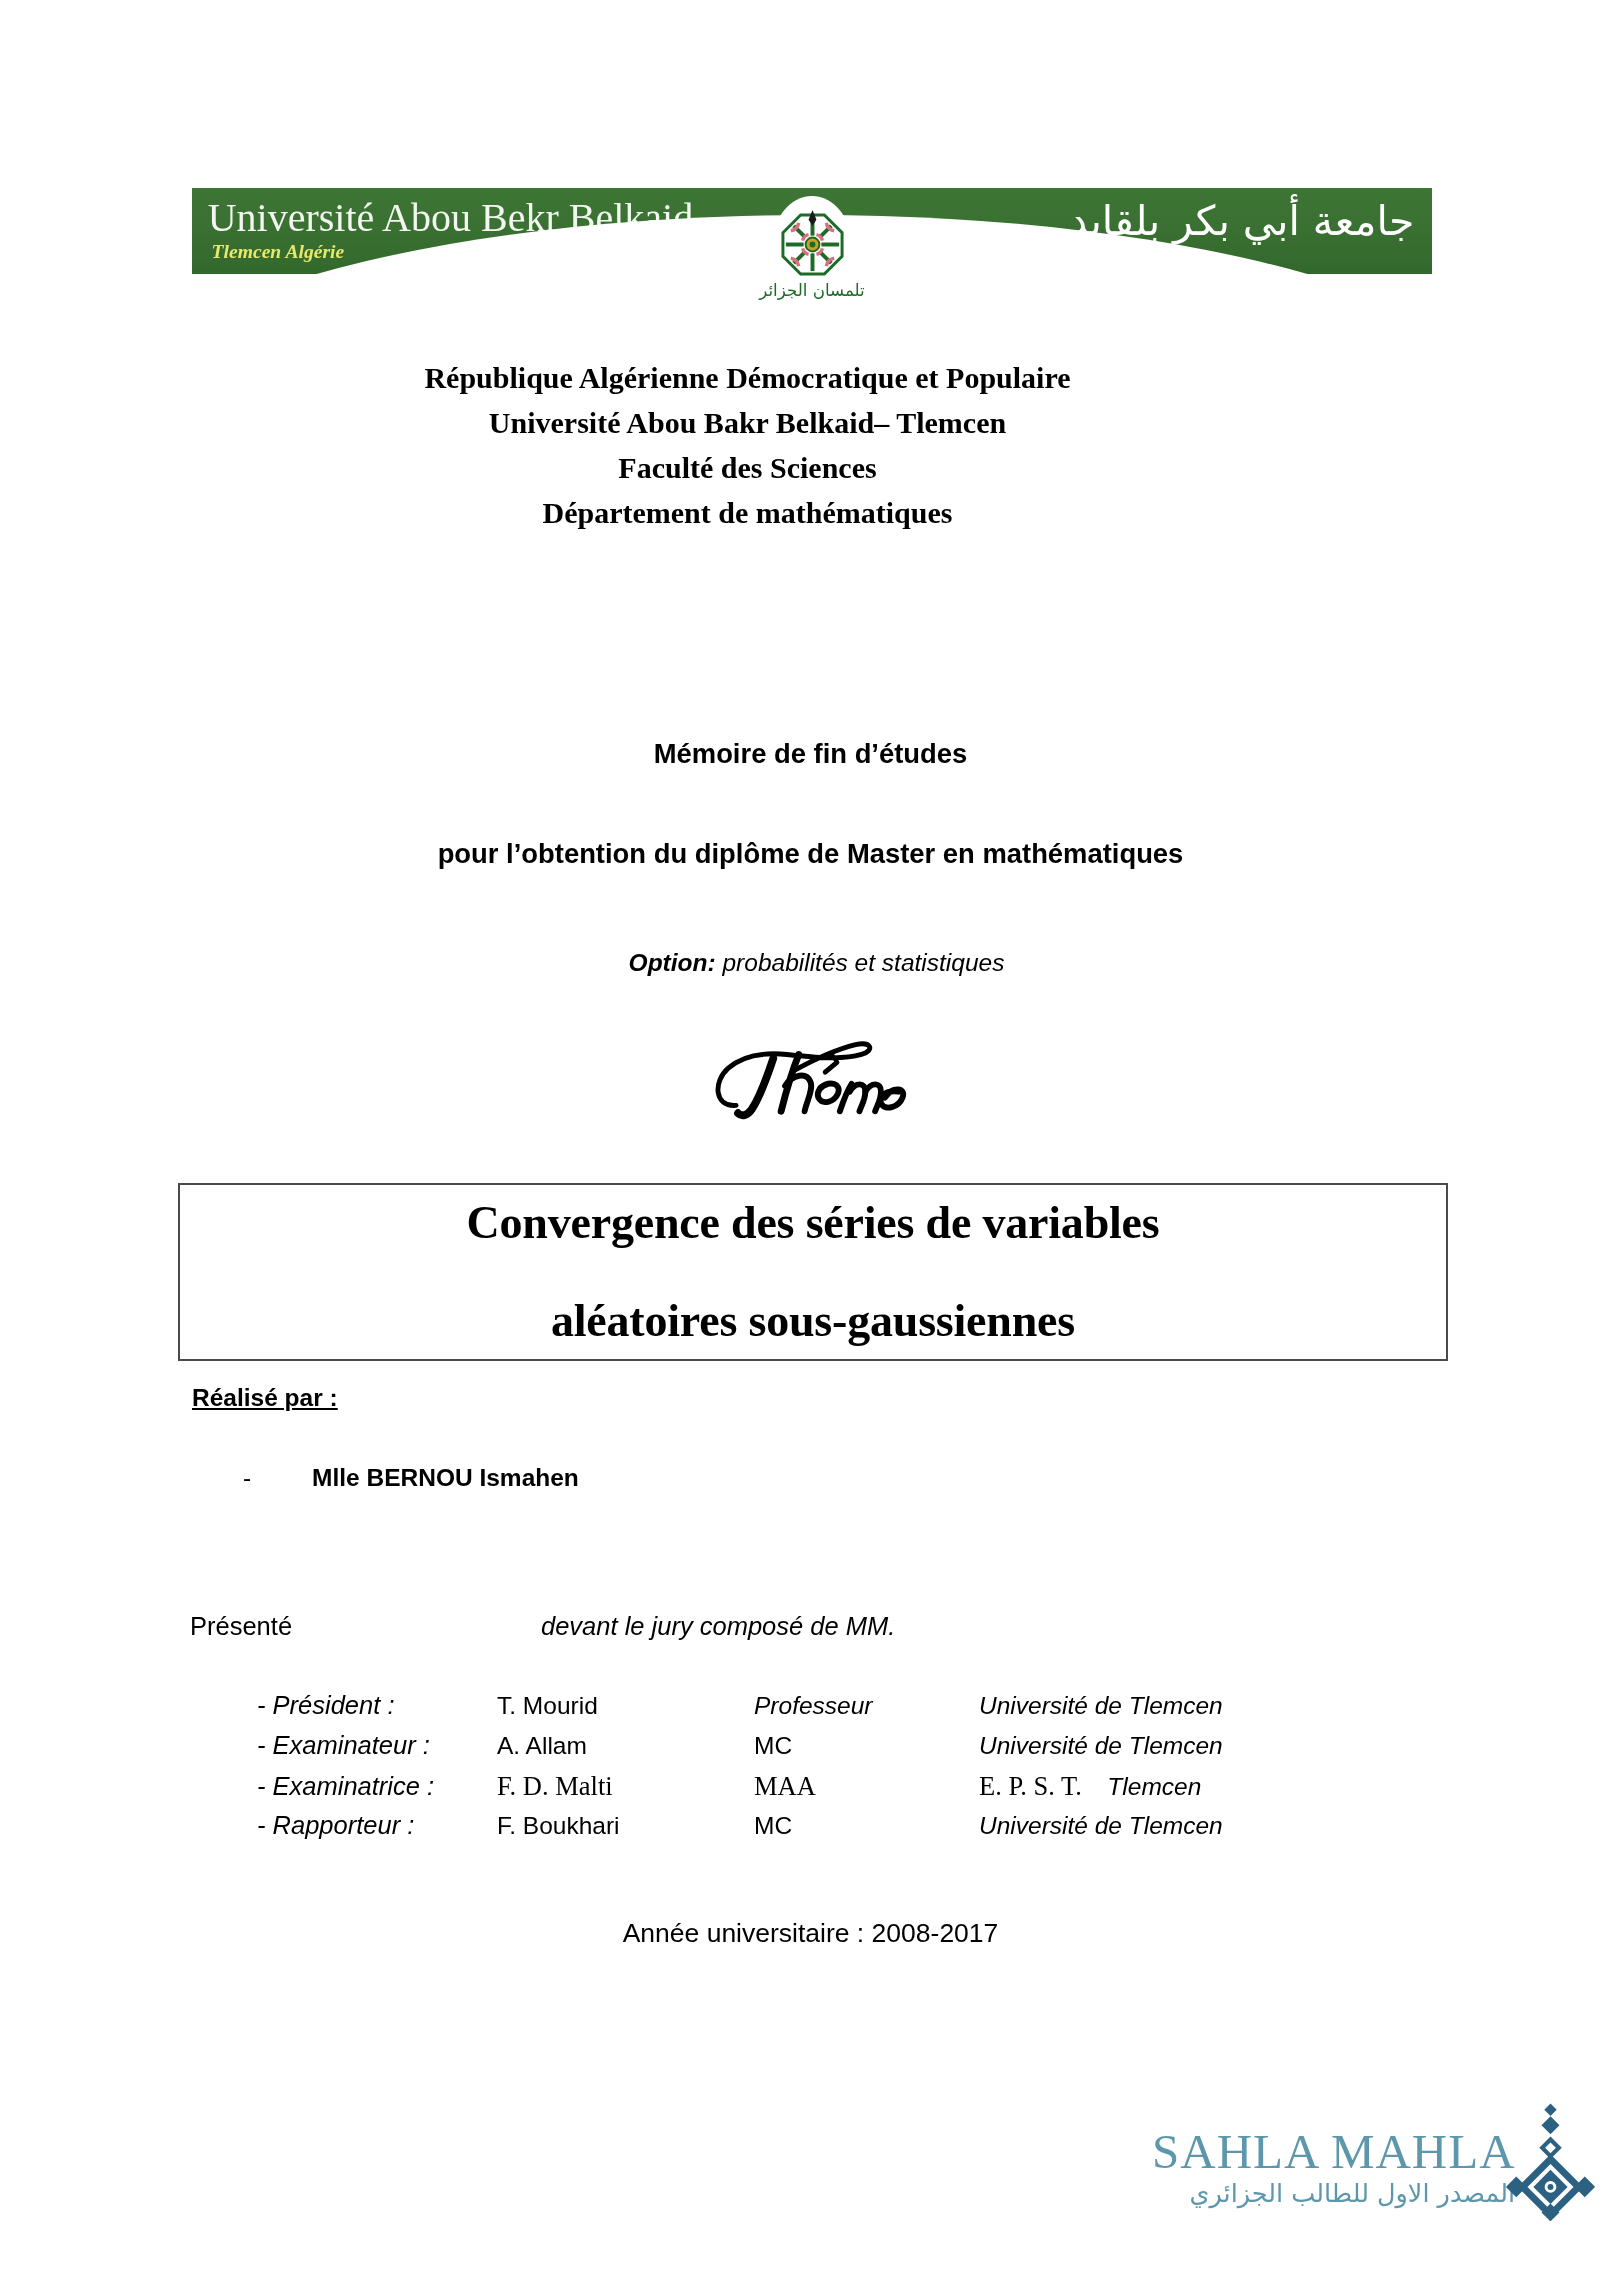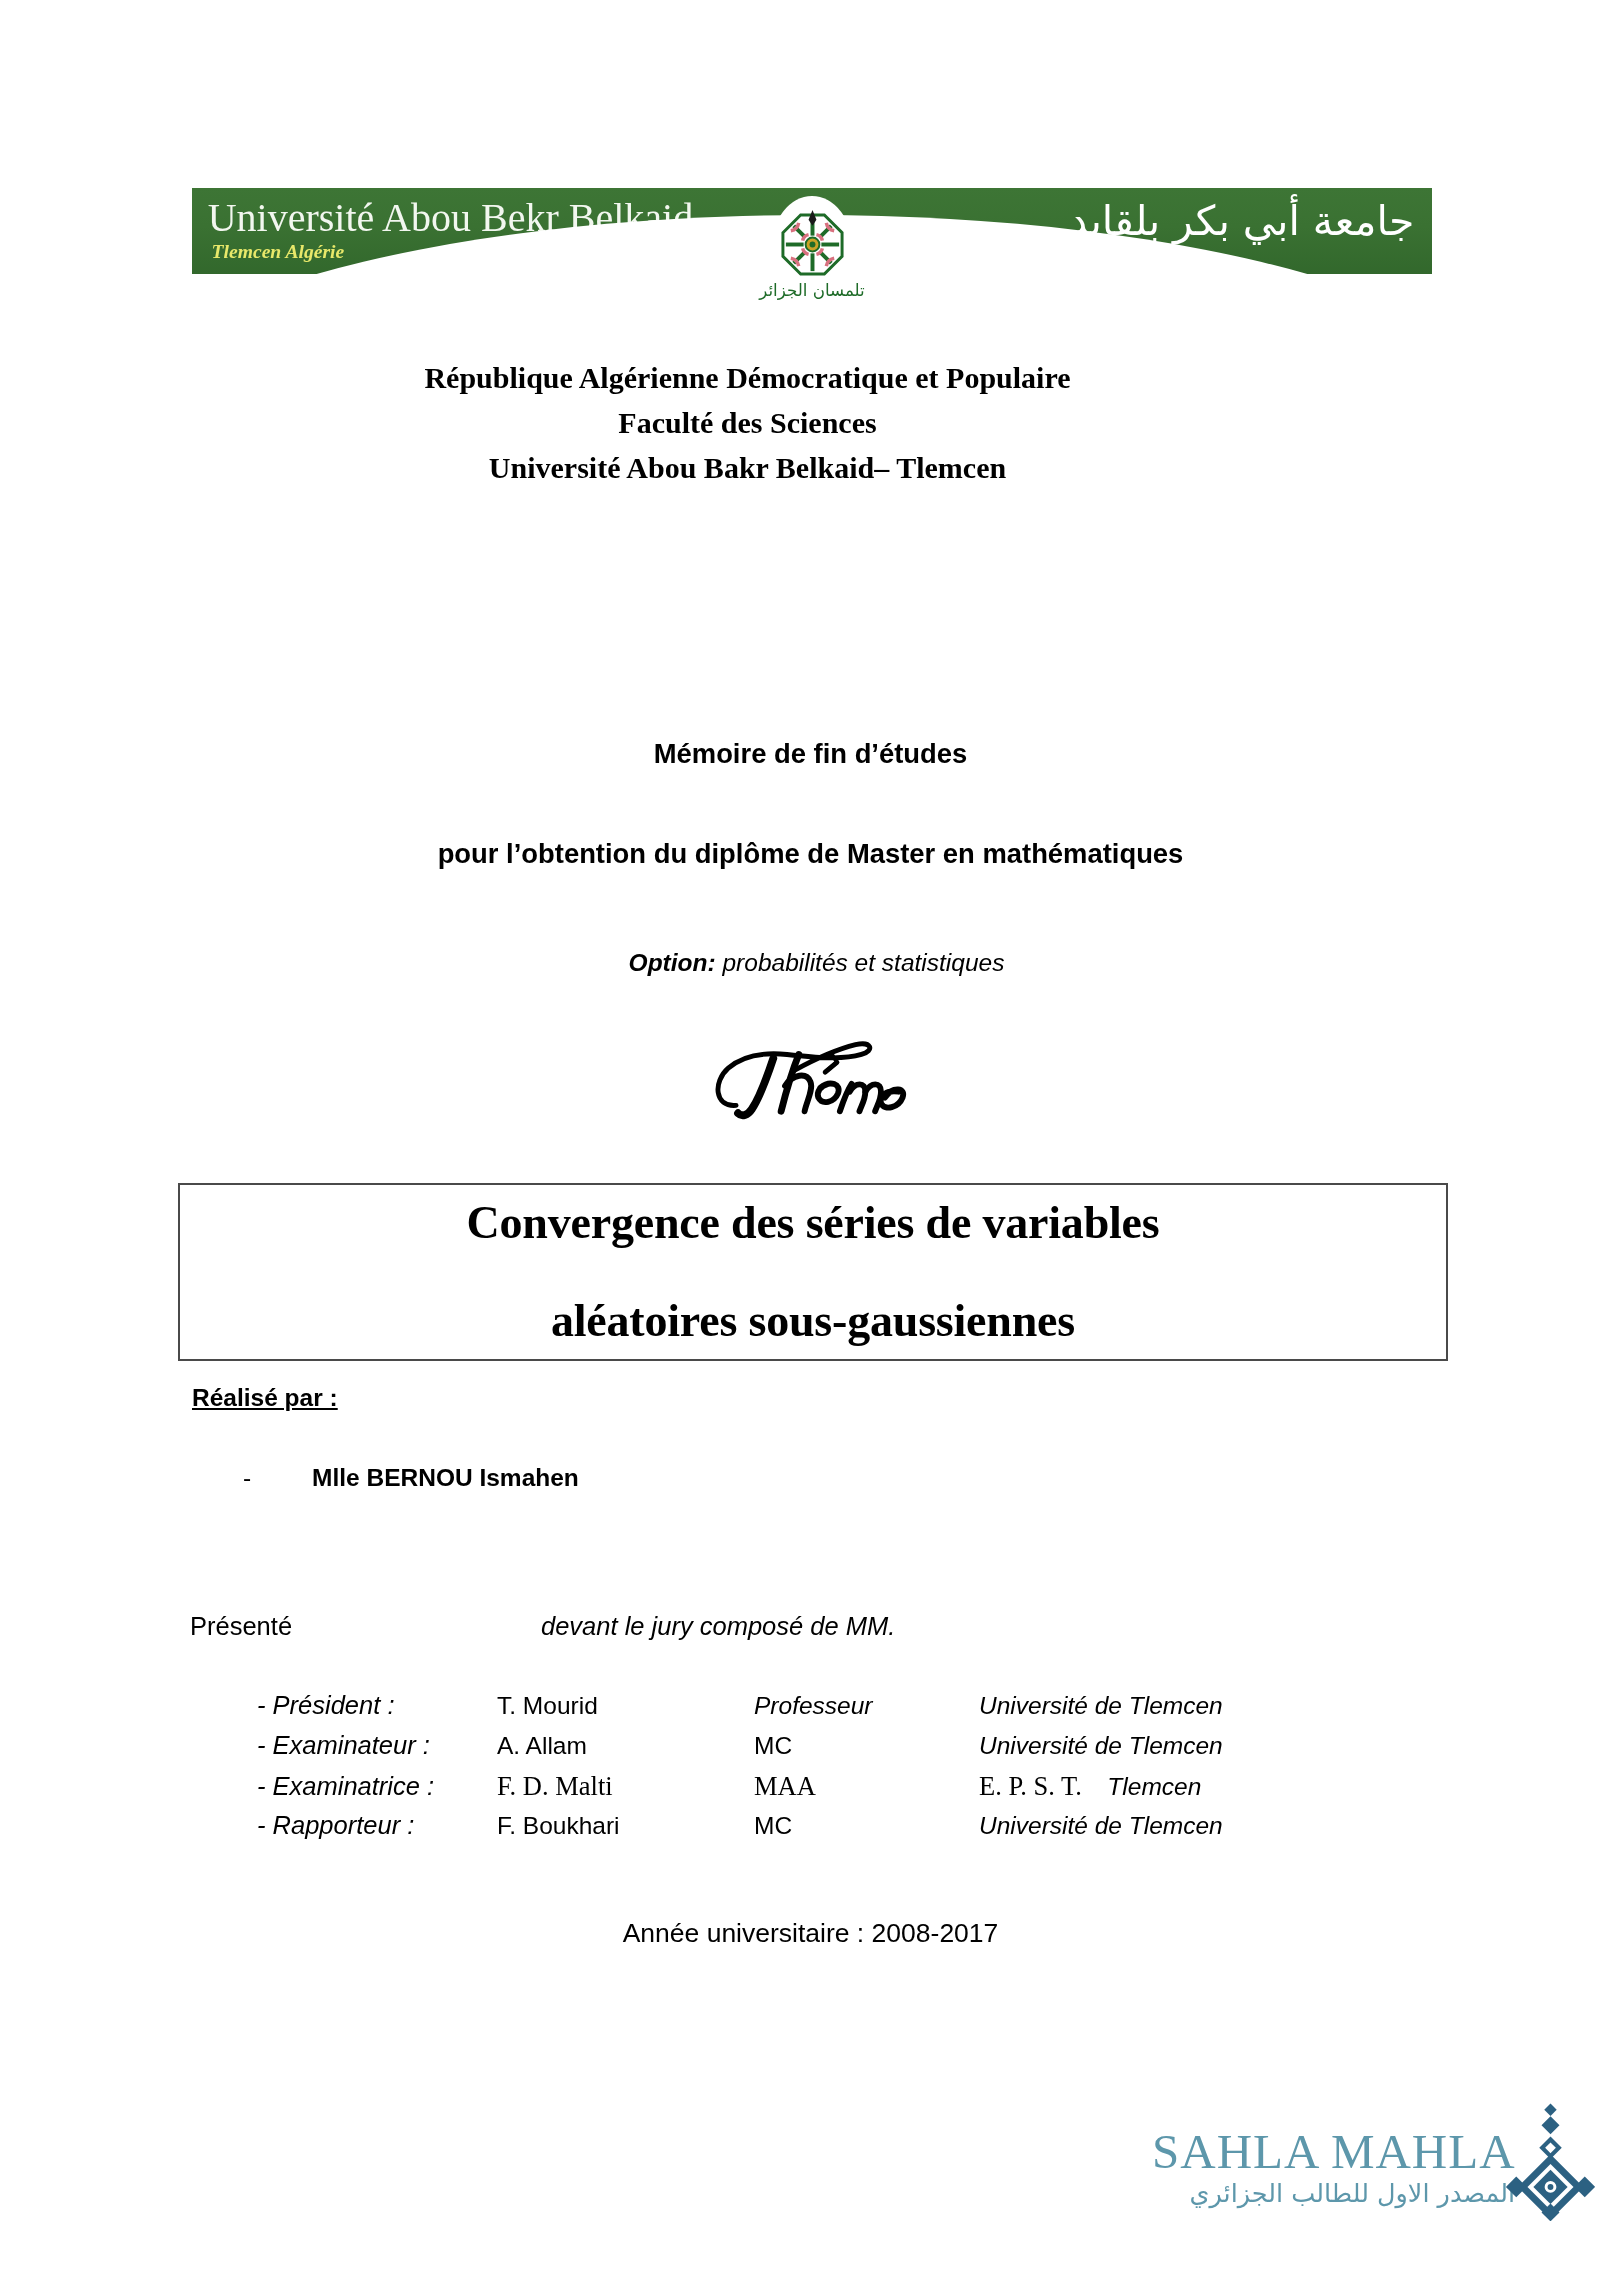--- a/index.html
+++ b/index.html
@@ -376,22 +376,23 @@
         <circle cx="0" cy="0" r="3" fill="#1e6b28"></circle>
       </g>
       <path d="M35,0 L31,10 L35,16 L39,10 Z" fill="#1a1a1a"></path>
     </svg>
     <div class="emblem-ar">تلمسان  الجزائر</div>
   </div>
 </div>
 
 <div id="heading-block">
   <div>République  Algérienne Démocratique  et Populaire</div>
+  <div>Université Abou Bakr Belkaid– Tlemcen</div>
   <div>Faculté des Sciences</div>
-  <div>Université Abou Bakr Belkaid– Tlemcen</div>
+  <div>Département de mathématiques</div>
 </div>
 
 <div class="memoire-line" id="memoire-title">Mémoire de fin d’études</div>
 <div class="memoire-line" id="memoire-sub">pour l’obtention du diplôme de Master en mathématiques</div>
 
 <div id="option-line">
   <span class="opt-key">Option:</span><span> probabilités et statistiques</span>
 </div>
 
 <div id="theme-word">

